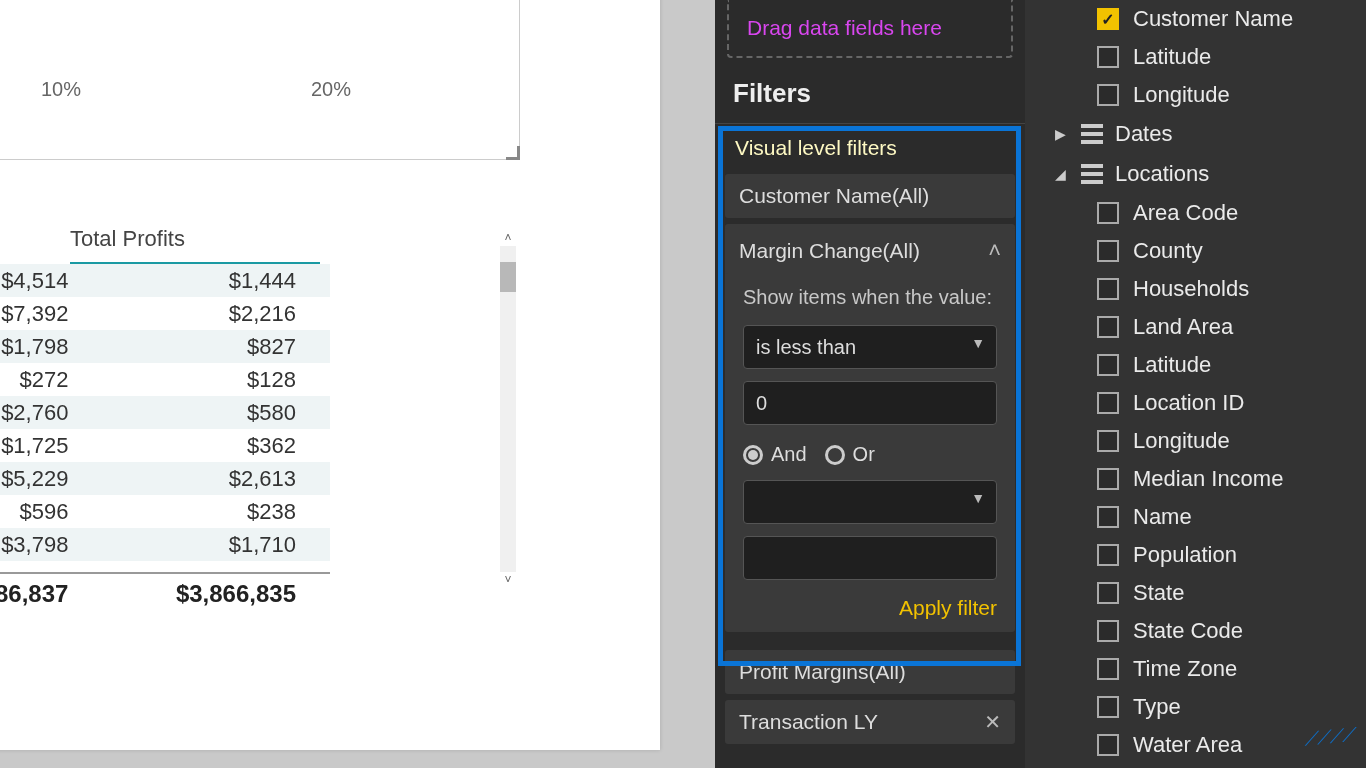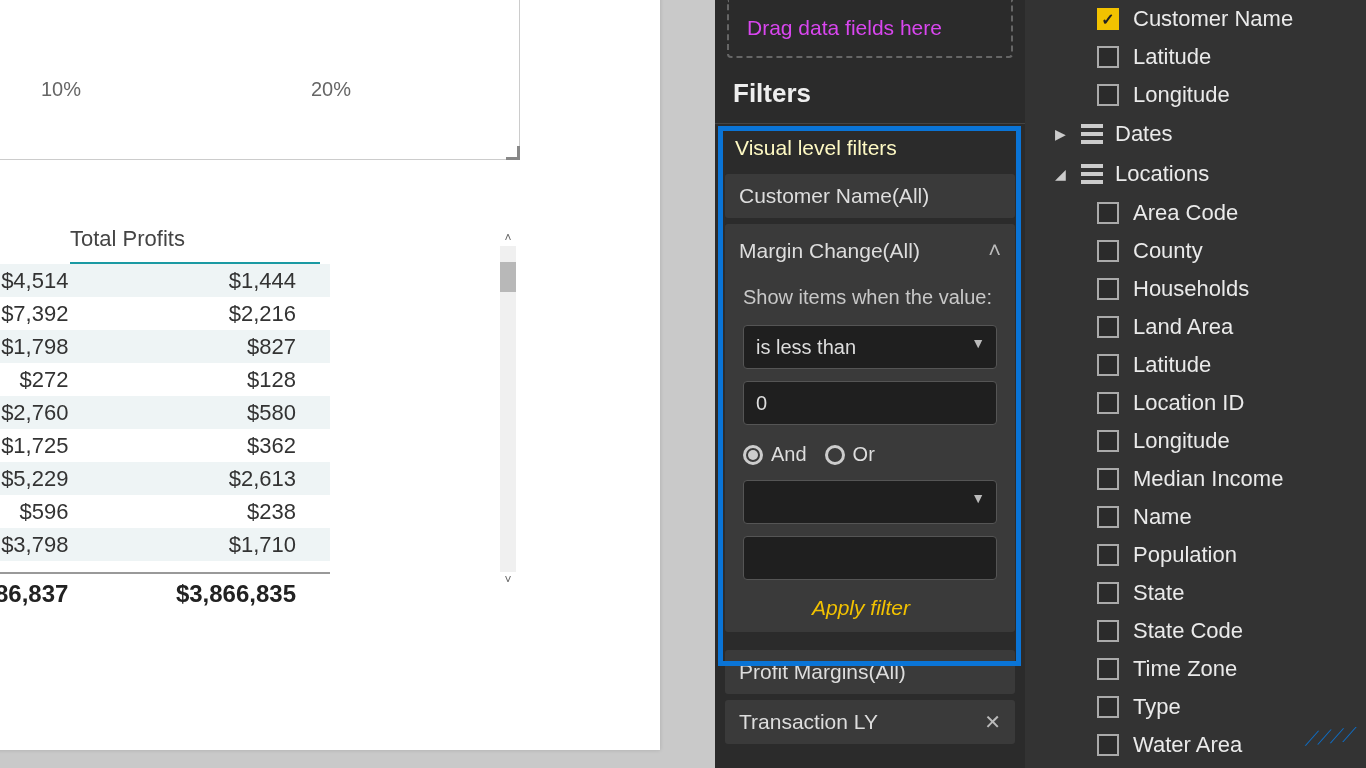--- a/index.html
+++ b/index.html
@@ -151,22 +151,22 @@
     color:#bbb; font-size:14px; pointer-events:none;
   }
   .radio-row { display:flex; gap: 18px; margin: 6px 0 14px 0; }
   .radio-opt { display:flex; align-items:center; gap:8px; color:#ddd; font-size:20px; cursor:pointer;}
   .radio {
     width:20px; height:20px; border:3px solid #ccc; border-radius:50%;
     display:inline-flex; align-items:center; justify-content:center;
   }
   .radio.checked::after{ content:""; width:10px;height:10px;background:#ccc;border-radius:50%;}
   .apply-link {
-    text-align:center; padding: 4px 18px 0 0;
-    color:#f2c200; font-size:21px; cursor:pointer;font-style:italic;
+    text-align:right; padding: 4px 18px 0 0;
+    color:#f2c200; font-size:21px; cursor:pointer;
   }
   .filter-card .close-x { color:#bbb; font-size:20px; padding-left:8px;}
 
   
   .fields-pane { padding-top: 0; }
   .field-row {
     display:flex; align-items:center; gap: 14px;
     padding: 6px 10px 6px 60px;
     font-size: 22px; color:#eaeaea;
     cursor:pointer;

